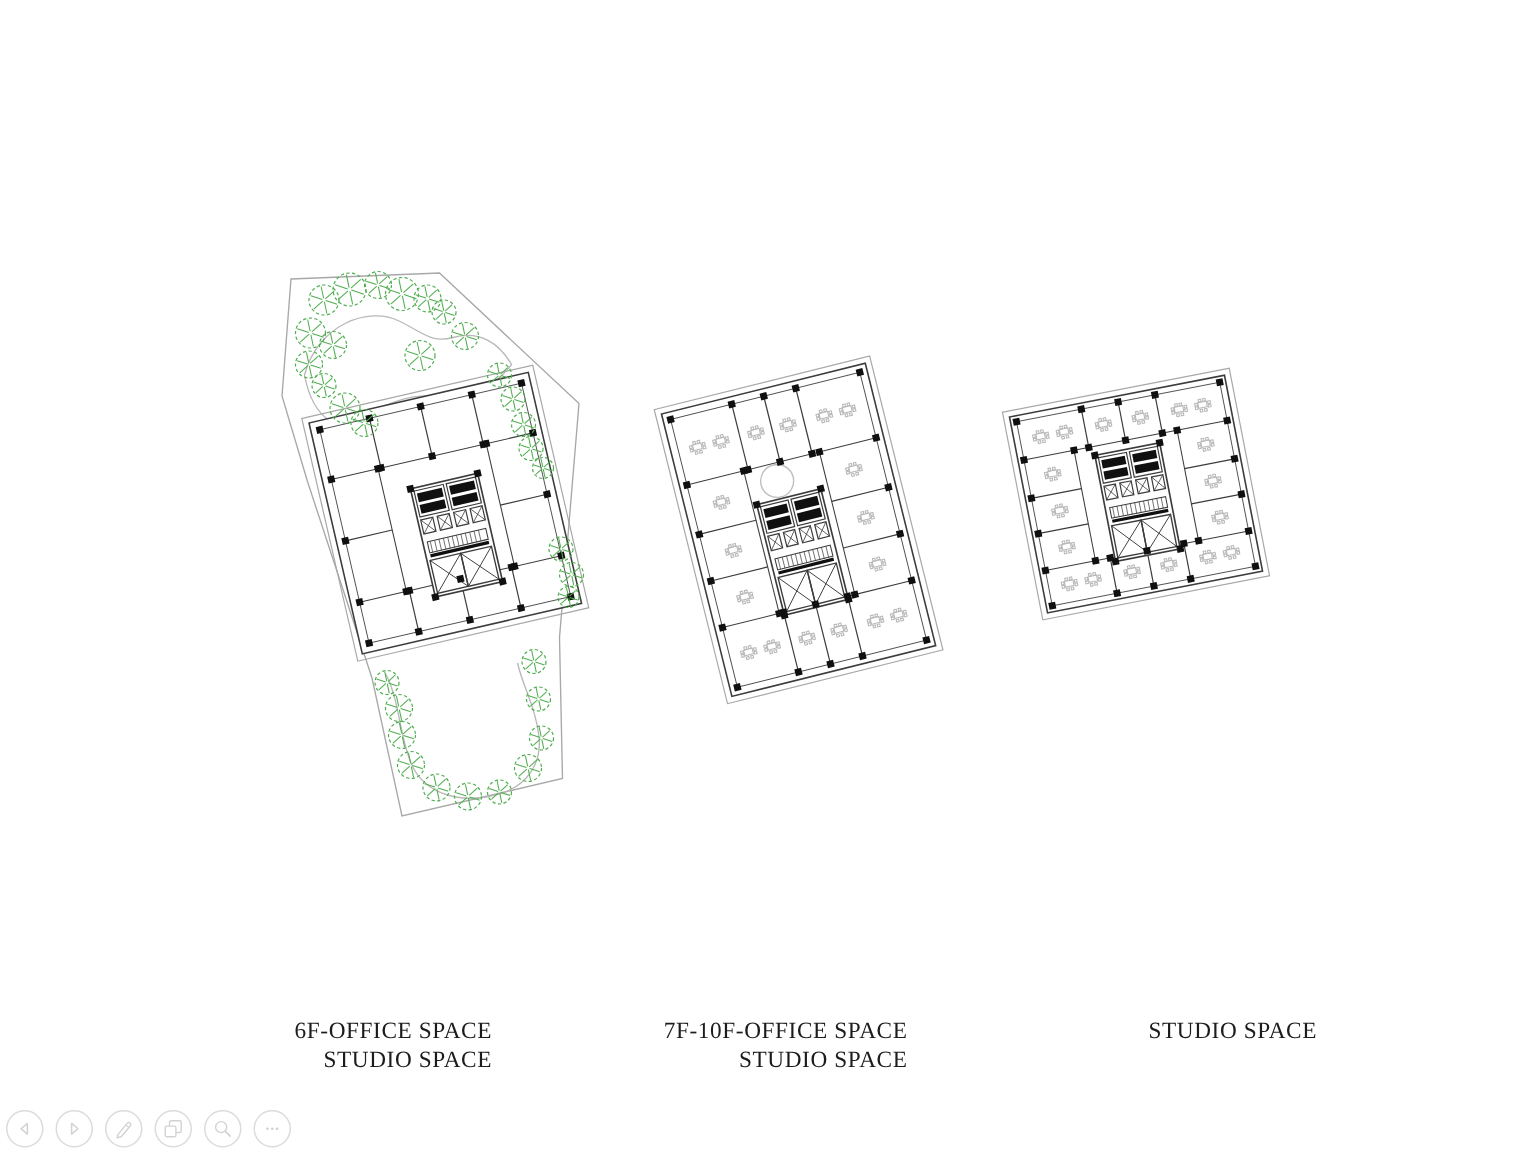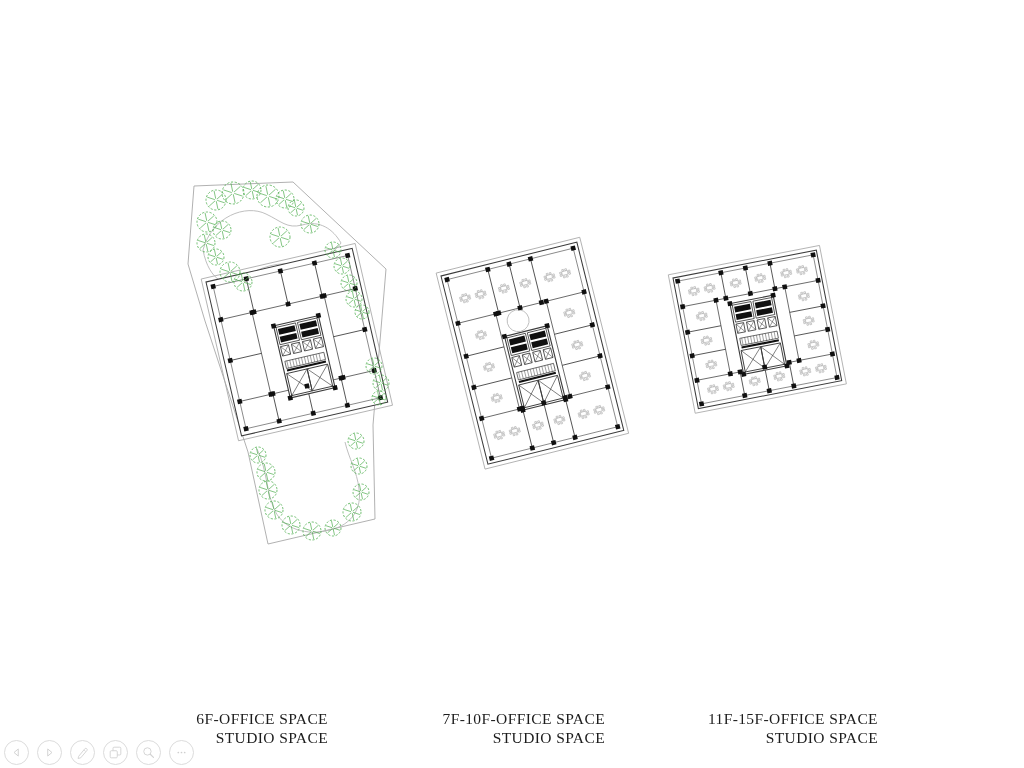--- a/index.html
+++ b/index.html
@@ -3,21 +3,21 @@
 <meta charset="utf-8">
 <style>
   html,body{margin:0;padding:0;}
   body{
     width:1024px;height:768px;overflow:hidden;background:#ffffff;
     font-family:"Liberation Sans", sans-serif;position:relative;
   }
   #stage{position:absolute;inset:0;}
   #plans-svg{position:absolute;left:0;top:0;}
   .plan-label{
-    position:absolute;top:710px;text-align:right;white-space:nowrap;
+    position:absolute;top:679px;text-align:right;white-space:nowrap;
     font-family:"Liberation Serif","DejaVu Serif",serif;
     font-size:15.5px;line-height:18.5px;letter-spacing:.4px;color:#1c1c1c;
   }
   #label-0{right:696px;}
   #label-1{right:419px;}
   #label-2{right:146px;}
   #toolbar{
     position:absolute;left:4px;top:740px;display:flex;gap:8px;align-items:center;
   }
   .tbtn{
@@ -660,21 +660,20 @@
 
   <div class="plan-label" id="label-0">
     <div>6F-OFFICE SPACE</div>
     <div>STUDIO SPACE</div>
   </div>
   <div class="plan-label" id="label-1">
     <div>7F-10F-OFFICE SPACE</div>
     <div>STUDIO SPACE</div>
   </div>
   <div class="plan-label" id="label-2">
-    <div>11F-15F-OFFICE SPACE</div>
     <div>STUDIO SPACE</div>
   </div>
 
   <div id="toolbar">
     <button class="tbtn" title="Previous slide">
       <svg width="17" height="17" viewBox="0 0 24 24">
         <path d="M14.5 7 L8.5 12 L14.5 17 Z" fill="none" stroke="#d2d2d2" stroke-width="1.4" stroke-linejoin="round"></path>
       </svg>
     </button>
     <button class="tbtn" title="Next slide">

